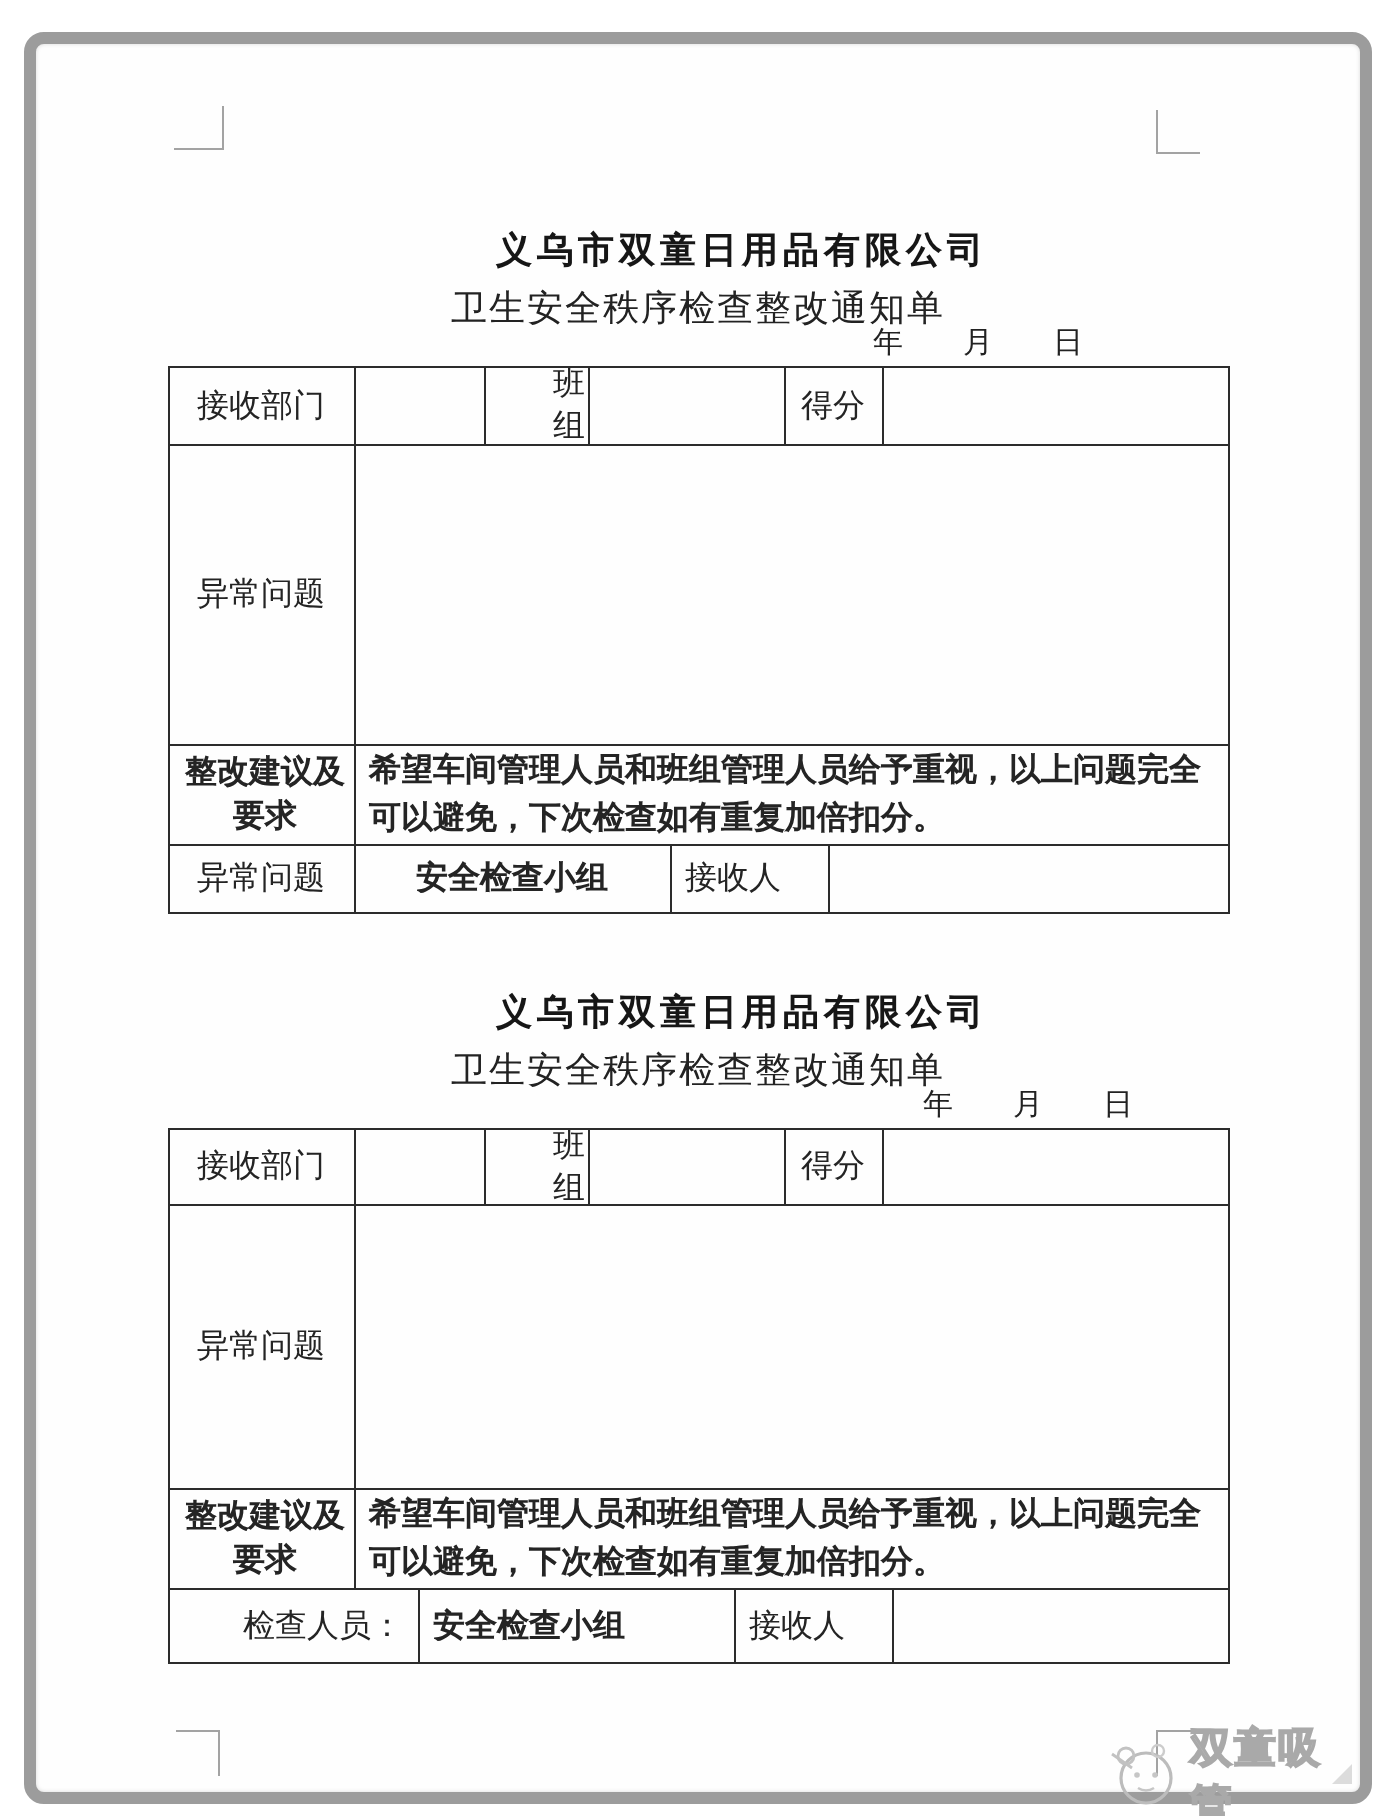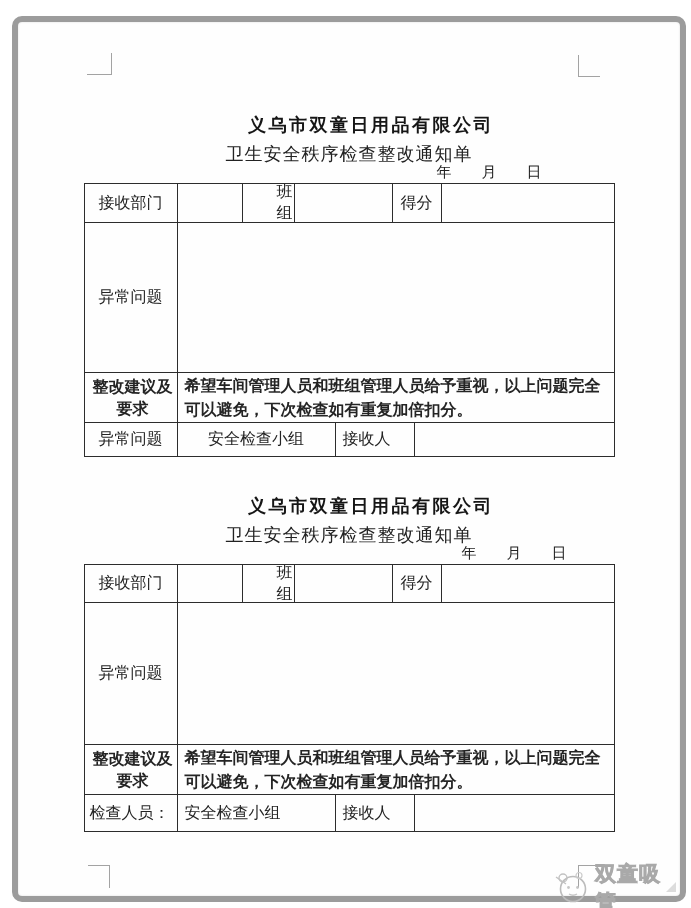--- a/index.html
+++ b/index.html
@@ -65,28 +65,28 @@
     display: flex; align-items: center; justify-content: center;
     font-size: 16px; color: #242424;
     overflow: hidden;
   }
   .cell:last-child { border-right: none; }
   .cell.grow { flex: 1; }
 
   .f1 .r1 { height: 39px; }  .f2 .r1 { height: 38px; }
   .f1 .r2 { height: 150px; } .f2 .r2 { height: 142px; }
   .f1 .r3 { height: 50px; }  .f2 .r3 { height: 50px; }
-  .f1 .r4 { height: 33px; }  .f2 .r4 { height: 36px; }
+  .f1 .r4 { height: 33px; }  .f2 .r4 { height: 36px; padding-left: 32px; }
 
   .w-label { width: 93px; }
   .w-s1 { width: 65px; }
   .w-team { width: 52px; padding-left: 34px; }
   .w-s2 { width: 98px; }
   .w-score { width: 49px; }
-  .w-insp-val { width: 158px; }
+  .w-insp-val { width: 158px; font-weight: bold; }
   .w-recv { width: 79px; }
 
   .r3 .lbl {
     font-weight: bold; line-height: 22px;
     justify-content: flex-start; padding-left: 4px;
     align-items: center; text-align: center;
   }
   .r3 .content {
     font-weight: bold; line-height: 24px;
     justify-content: flex-start; text-align: left;

